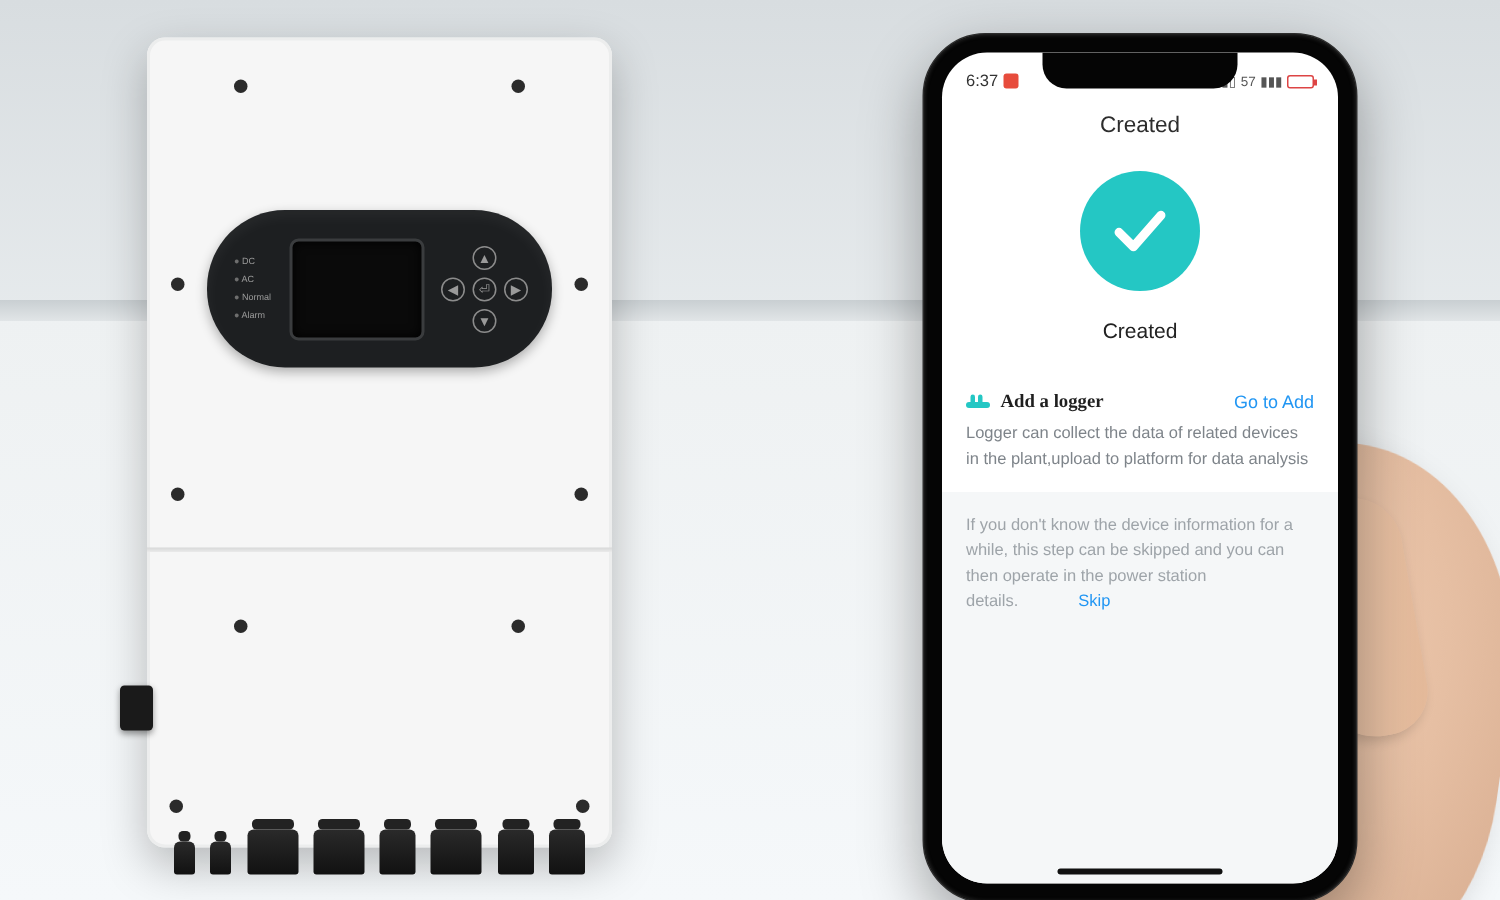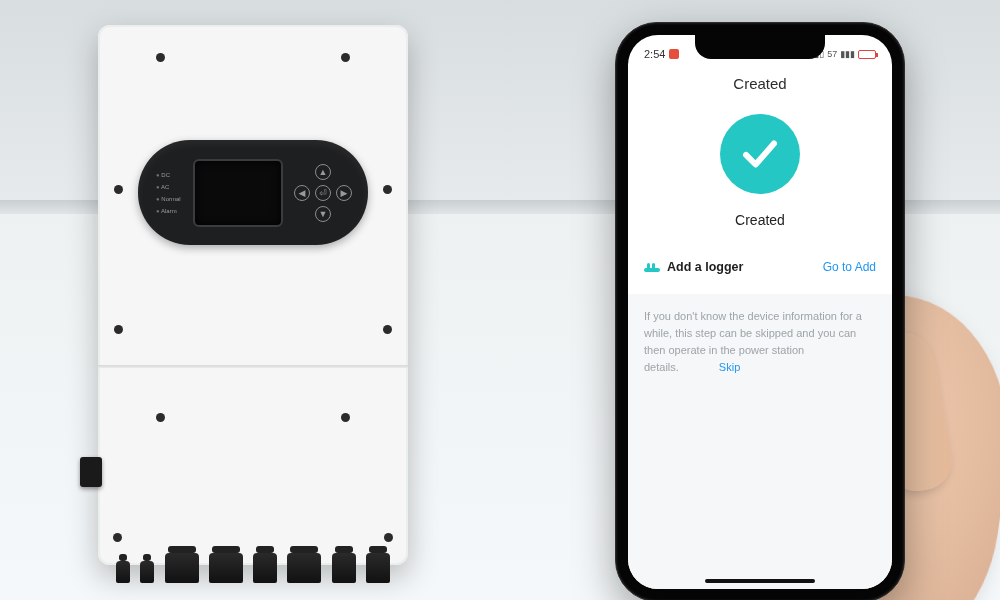--- a/index.html
+++ b/index.html
@@ -261,21 +261,21 @@
       background: #fff;
       padding: 10px 16px 14px;
       border-top: 0;
     }
     .card-head {
       display: flex;
       justify-content: space-between;
       align-items: center;
       margin-bottom: 6px;
     }
-    .card-head-left { display: flex; gap: 7px; }
+    .card-head-left { display: flex; gap: 7px; font-family: Liberation Serif, serif; }
     .logger-icon {
       width: 16px; height: 12px;
       position: relative;
     }
     .logger-icon::before, .logger-icon::after {
       content:"";position:absolute;background:#24c7c4;border-radius:2px;
     }
     .logger-icon::before { width:16px;height:4px;bottom:0;left:0;}
     .logger-icon::after { width:3px;height:9px;bottom:0;left:3px; box-shadow: 5px 0 #24c7c4;}
     .card-title { font-size: 12.5px; font-weight: 600; color: #1f1f1f; }
@@ -356,21 +356,21 @@
 
 <div class="phone-wrap">
   <div class="hand"></div>
   <div class="thumb"></div>
   <div class="phone">
     <div class="phone-screen">
       <div class="notch"></div>
 
       <div class="status-bar">
         <div class="status-left">
-          <span>2:54</span>
+          <span>6:37</span>
           <span class="red-sq"></span>
         </div>
         <div class="status-right">
           <span class="sig-icon">⟲</span>
           <span class="sig-icon">5G</span>
           <span class="sig-icon">▮▮▯</span>
           <span class="sig-icon">57</span>
           <span class="sig-icon">▮▮▮</span>
           <span class="batt"><span class="batt-fill"></span></span>
         </div>
@@ -389,20 +389,21 @@
 
 
       <div class="card">
         <div class="card-head">
           <div class="card-head-left">
             <span class="logger-icon"></span>
             <span class="card-title">Add a logger</span>
           </div>
           <span class="go-link">Go to Add</span>
         </div>
+        <div class="card-desc">Logger can collect the data of related devices in the plant,upload to platform for data analysis</div>
       </div>
 
       <div class="skip-block">
         <span>If you don't know the device information for a while, this step can be skipped and you can then operate in the power station details.</span><span class="skip-link">Skip</span>
       </div>
 
       <div class="home-indicator"></div>
     </div>
   </div>
 </div>

